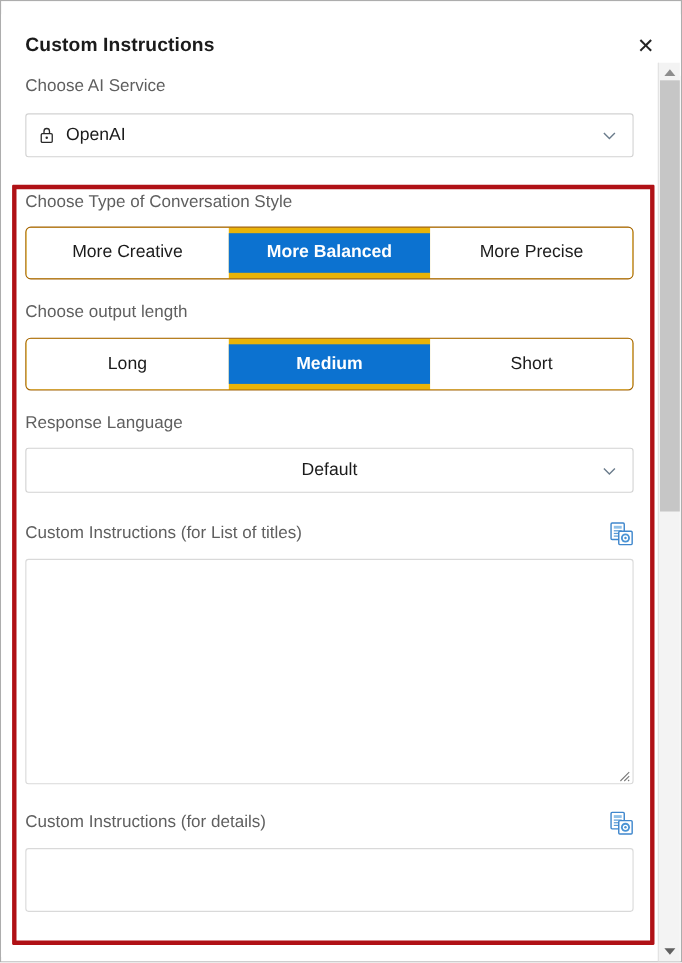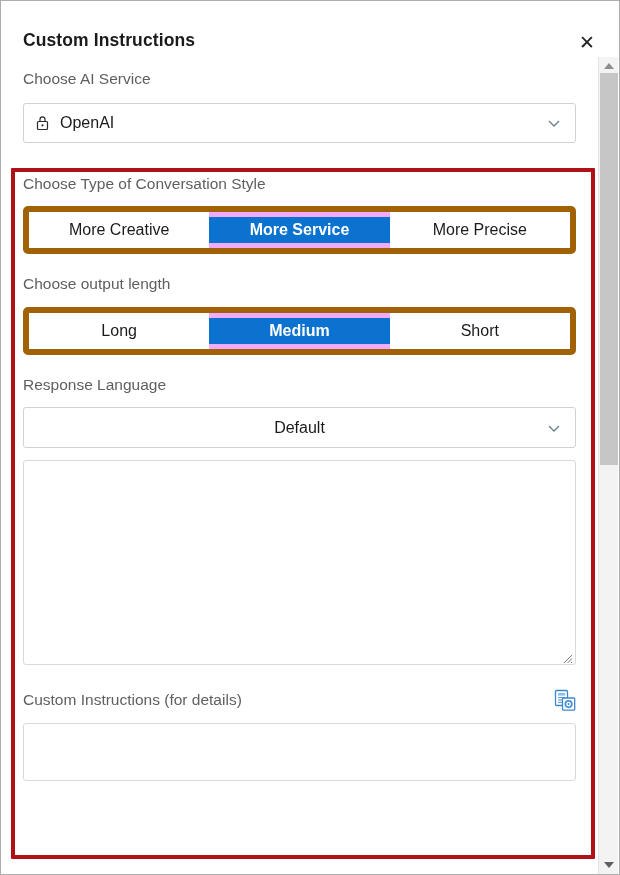--- a/index.html
+++ b/index.html
@@ -78,23 +78,23 @@
     position: absolute; right: 14px; top: 50%;
     transform: translateY(-50%);
     width: 14px; height: 14px;
   }
   .chevron svg { display: block; }
 
   
   .segmented {
     display: flex;
     height: 48px;
-    border: 6px solid #a16207;
+    border: 1px solid #a16207;
     border-radius: 5px;
-    background: #f0abfc;
+    background: #eab308;
     overflow: hidden;
   }
   .seg-item {
     flex: 1 1 0;
     display: flex; align-items: center; justify-content: center;
     font-size: 16px; color: #1b1b1b;
     cursor: pointer;
     background: #ffffff;
   }
   .seg-item.selected {
@@ -187,21 +187,21 @@
           <svg width="14" height="14" viewBox="0 0 14 14" aria-hidden="true">
             <polyline points="2,5 7,10 12,5" fill="none" stroke="#6b7c8c" stroke-width="1.3"></polyline>
           </svg>
         </span>
       </div>
 
       <div class="field-label" style="margin-top:32px;">Choose Type of Conversation Style</div>
 
       <div class="segmented" style="margin-top:13px;">
         <div class="seg-item">More Creative</div>
-        <div class="seg-item selected">More Service</div>
+        <div class="seg-item selected">More Balanced</div>
         <div class="seg-item">More Precise</div>
       </div>
 
       <div class="field-label" style="margin-top:21px;">Choose output length</div>
 
       <div class="segmented" style="margin-top:13px;">
         <div class="seg-item">Long</div>
         <div class="seg-item selected">Medium</div>
         <div class="seg-item">Short</div>
       </div>
@@ -210,20 +210,38 @@
 
       <div class="select-box" style="margin-top:13px;height:41px;justify-content:center;">
         <span class="select-value">Default</span>
         <span class="chevron">
           <svg width="14" height="14" viewBox="0 0 14 14" aria-hidden="true">
             <polyline points="2,5 7,10 12,5" fill="none" stroke="#6b7c8c" stroke-width="1.3"></polyline>
           </svg>
         </span>
       </div>
 
+      <div class="label-row" style="margin-top:26px;">
+        <span class="field-label">Custom Instructions (for List of titles)</span>
+        <span style="display:flex;">
+          <svg class="doc-gear-icon" viewBox="0 0 22 22" aria-hidden="true">
+            <rect x="1.5" y="1.5" width="12" height="15" rx="1" fill="#ffffff" stroke="#3f87cd" stroke-width="1.3"></rect>
+            <rect x="4" y="4" width="7.2" height="2.6" fill="#8fc0e8"></rect>
+            <rect x="4" y="8" width="7.2" height="1.1" fill="#5a9bd6"></rect>
+            <rect x="4" y="10.4" width="7.2" height="1.1" fill="#5a9bd6"></rect>
+            <rect x="4" y="12.8" width="5" height="1.1" fill="#5a9bd6"></rect>
+            <rect x="8.5" y="9" width="12.2" height="12.2" rx="1" fill="#ffffff" stroke="#3f87cd" stroke-width="1.3"></rect>
+            <g fill="#4a93d4">
+              <circle cx="14.6" cy="15.1" r="4.1"></circle>
+            </g>
+            <circle cx="14.6" cy="15.1" r="2.4" fill="#ffffff"></circle>
+            <circle cx="14.6" cy="15.1" r="1.1" fill="#4a93d4"></circle>
+          </svg>
+        </span>
+      </div>
 
       <div class="textarea-box" style="margin-top:12px;height:205px;">
         <span style="display:block;padding:8px 10px;font-size:15px;color:#1b1b1b;"></span>
         <span class="resize-grip">
           <svg width="12" height="12" viewBox="0 0 12 12" aria-hidden="true">
             <path d="M11 3 L3 11 M11 6.5 L6.5 11 M11 10 L10 11" stroke="#7a7a7a" stroke-width="1" fill="none"></path>
           </svg>
         </span>
       </div>
 

